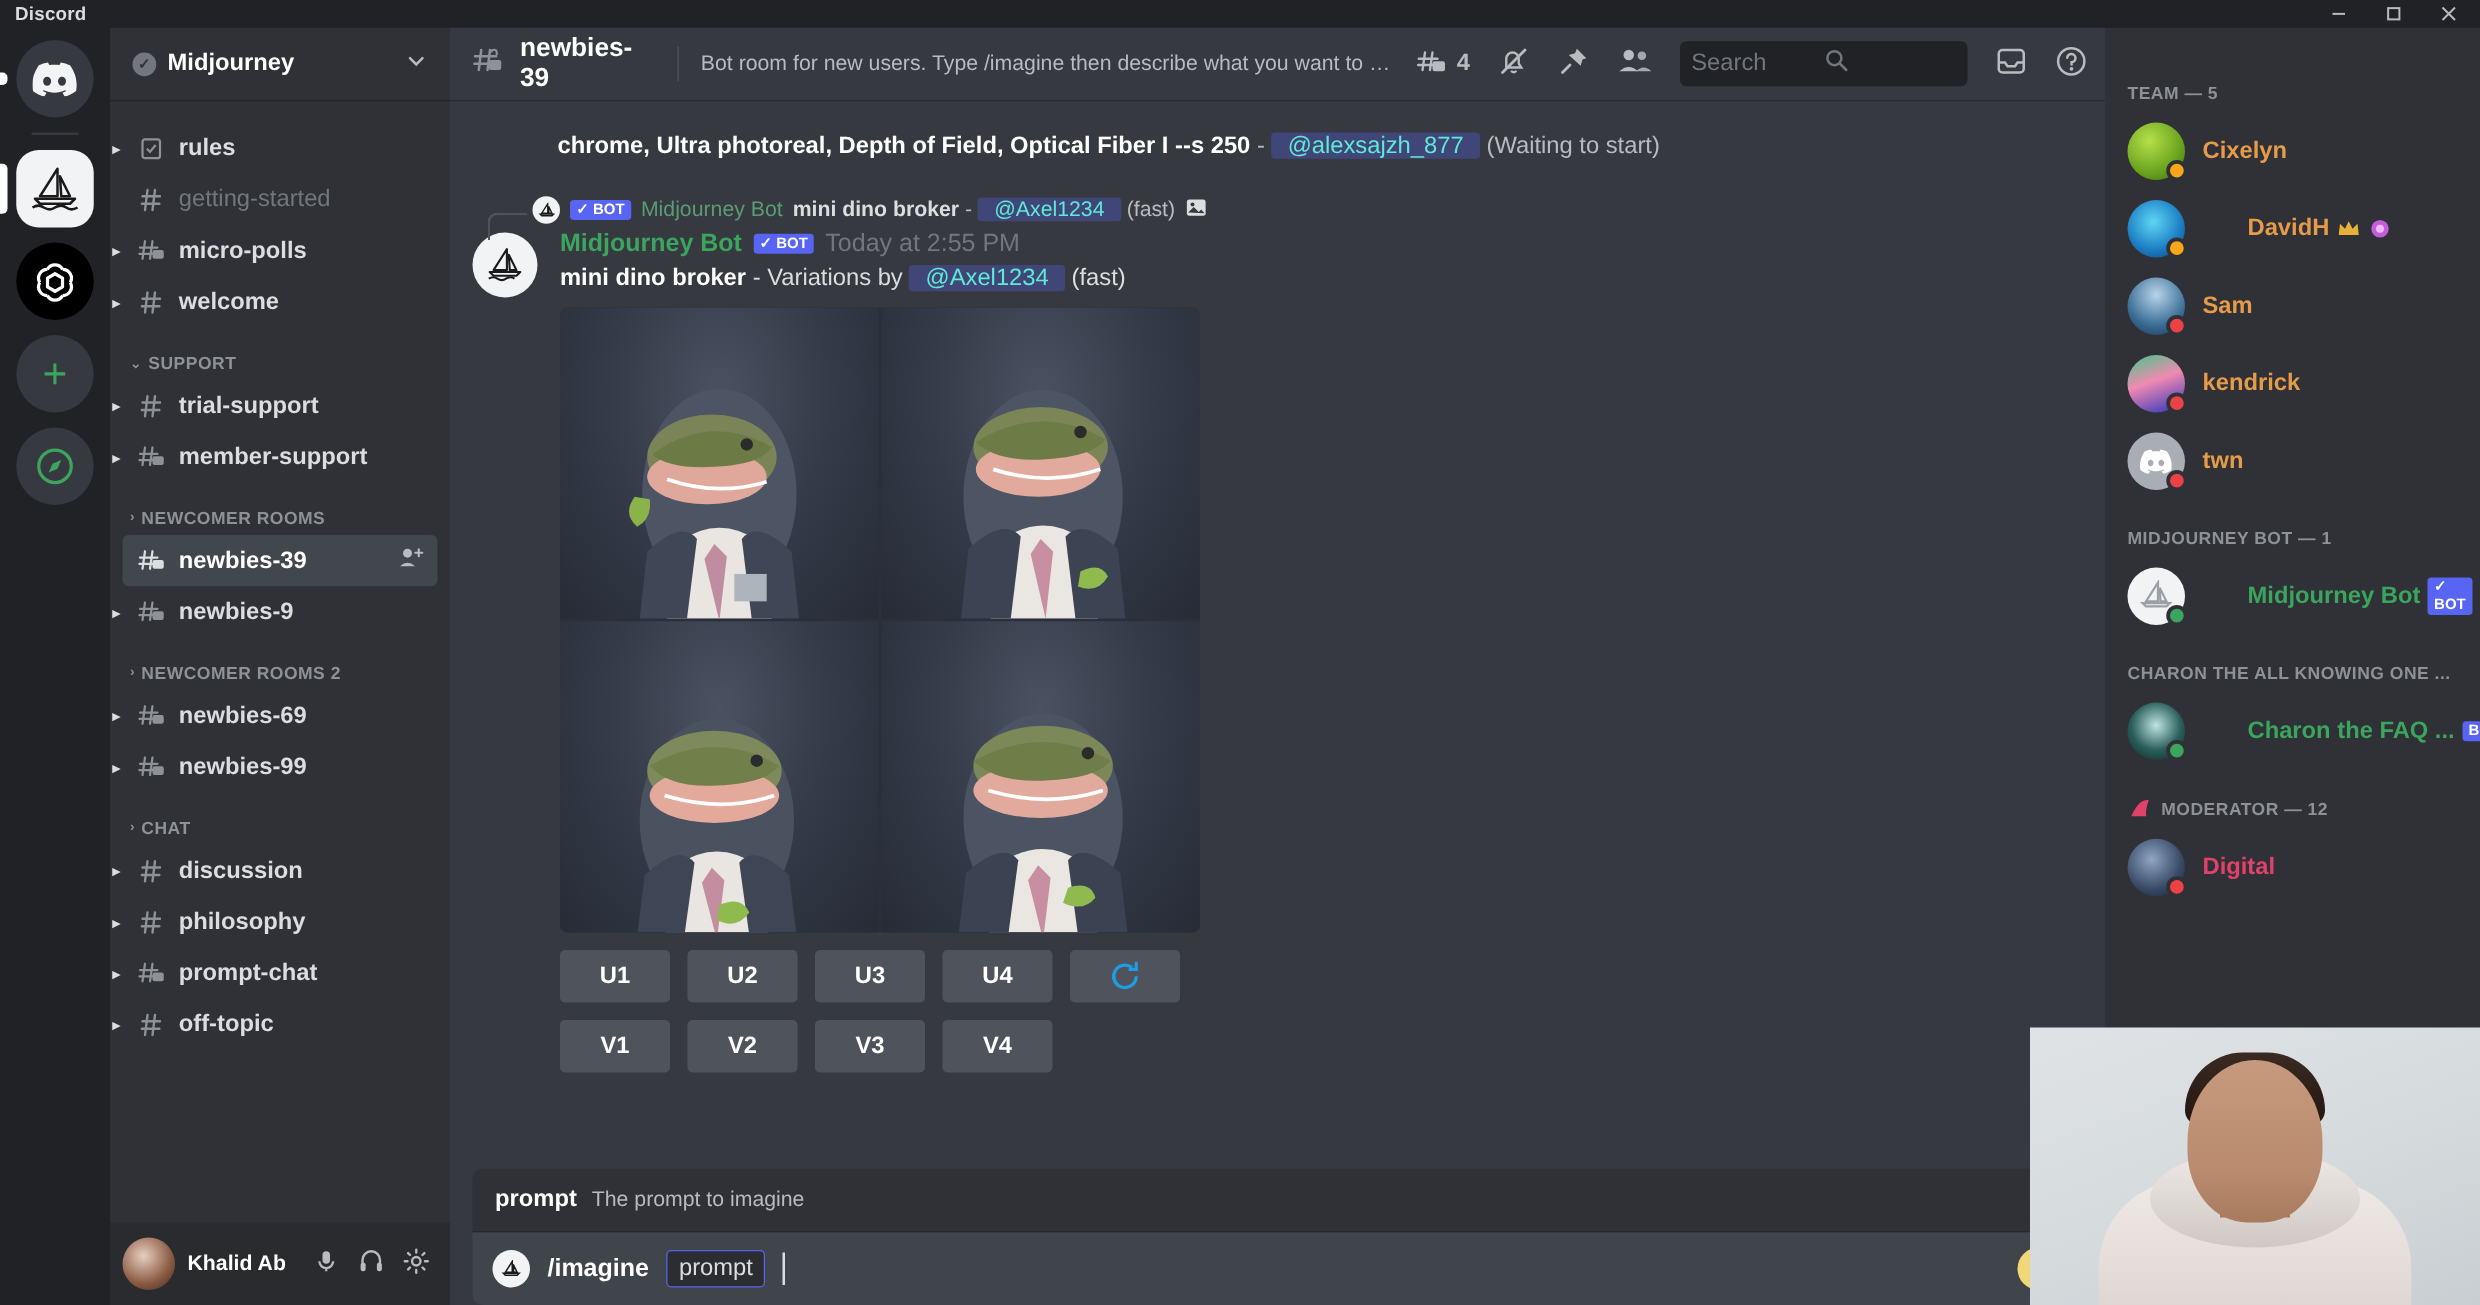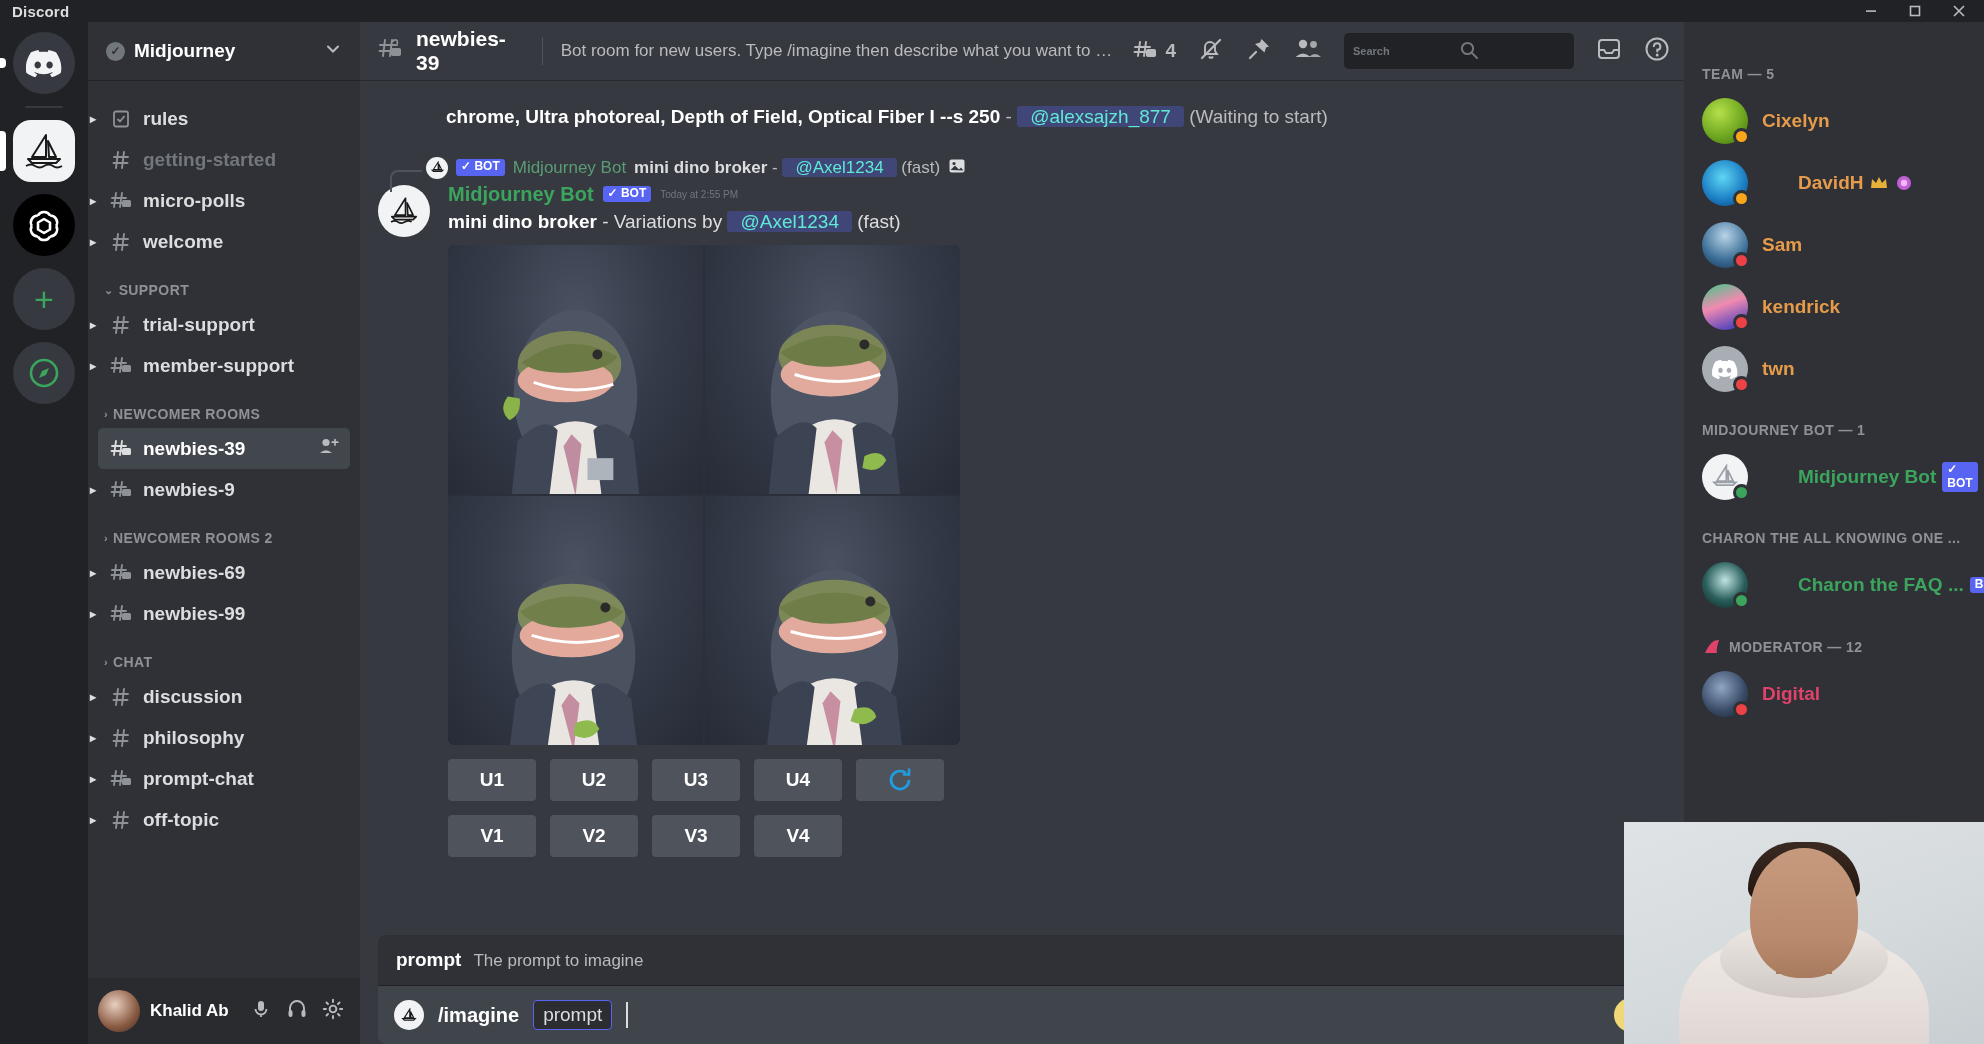--- a/index.html
+++ b/index.html
@@ -45,21 +45,21 @@
     font-size:12px; font-weight:bold; }
   .chev { color:#b9bbbe; font-size:16px; }
 
   .chan-scroll { flex:1; overflow:hidden; padding-top:18px; }
   .cat { display:flex; align-items:center; gap:5px; padding:20px 10px 6px 16px;
     color:#8e9297; font-size:14px; font-weight:bold; letter-spacing:.4px; }
   .cat .arrow { font-size:11px; }
   .chan { height:41px; margin:0 10px; padding:0 10px; border-radius:5px;
     display:flex; align-items:center; gap:9px; color:#dcddde; font-size:19px;
     font-weight:bold; position:relative; }
-  .chan.muted { color:#72767d; font-weight:bold; }
+  .chan.muted { color:#72767d; font-weight:normal; }
   .chan.active { background:#42464d; color:#fff; }
   .thread-arrow { position:absolute; left:-8px; width:12px; color:#dcddde;
     font-size:12px; }
   .hashwrap { width:26px; display:flex; align-items:center; justify-content:center;
     color:#8e9297; flex:none; }
   .chan.active .hashwrap { color:#dcddde; }
   .addp { margin-left:auto; color:#b9bbbe; }
 
   .userbar { height:66px; background:#292b2f; display:flex; align-items:center;
     gap:10px; padding:0 10px; flex:none;text-align:center; }
@@ -78,21 +78,21 @@
   .ch-title { color:#fff; font-size:21px; font-weight:bold; }
   .ch-divider { width:1px; height:28px; background:#4f545c; margin:0 6px; }
   .ch-topic { color:#b9bbbe; font-size:17px; white-space:nowrap; overflow:hidden;
     text-overflow:ellipsis; max-width:690px; }
   .hdr-icons { margin-left:auto; display:flex; align-items:center; gap:22px;
     color:#b9bbbe; }
   .thread-count { display:flex; align-items:center; gap:6px; font-size:19px;
     font-weight:bold; color:#b9bbbe; }
   .search { width:230px; height:36px; background:#202225; border-radius:5px;
     display:flex; align-items:center; padding:0 9px; }
-  .search span { color:#72767d; font-size:11px; font-weight:bold; flex:1; }
+  .search span { color:#72767d; font-size:19px; font-weight:normal; flex:1; }
 
   .msgs { flex:1; overflow:hidden; padding:0 20px 0 0; position:relative; }
 
   .reply-ctx { display:flex; align-items:center; gap:8px; margin-left:66px;
     position:relative; }
   .reply-spine { position:absolute; left:-36px; top:13px; width:32px; height:22px;
     border-left:2px solid #4f545c; border-top:2px solid #4f545c;
     border-top-left-radius:8px; }
   .rc-av { width:22px; height:22px; border-radius:50%; background:#f2f3f5; flex:none;
     display:flex; align-items:center; justify-content:center; }
@@ -105,21 +105,21 @@
   .mention { background:rgba(88,101,242,.32); color:#5eead4; border-radius:3px;
     padding:0 13px; }
 
   .msg { display:flex; gap:0; padding:4px 0 0 0; }
   .msg-av { width:52px; height:52px; border-radius:50%; background:#f2f3f5;
     margin:2px 18px 0 18px; flex:none; display:flex; align-items:center;
     justify-content:center; }
   .msg-body { flex:1; min-width:0; }
   .msg-head { display:flex; align-items:center; gap:9px; }
   .msg-author { color:#3ba55d; font-size:20px; font-weight:bold; }
-  .msg-time { color:#72767d; font-size:10px; }
+  .msg-time { color:#72767d; font-size:20px; }
   .msg-line { color:#dcddde; font-size:19px; margin-top:5px; }
   .msg-line b { font-weight:bold; color:#fff; }
 
   .imggrid { width:512px; height:500px; border-radius:6px; overflow:hidden;
     margin-top:12px; display:grid; grid-template-columns:1fr 1fr;
     grid-template-rows:1fr 1fr; gap:2px; background:#2b2f3a; }
   .tile { position:relative; overflow:hidden;
     background:radial-gradient(ellipse at 50% 28%, #4a5160 0%, #353b49 48%, #262b36 100%); }
 
   .btnrow { display:flex; gap:14px; margin-top:14px; }

